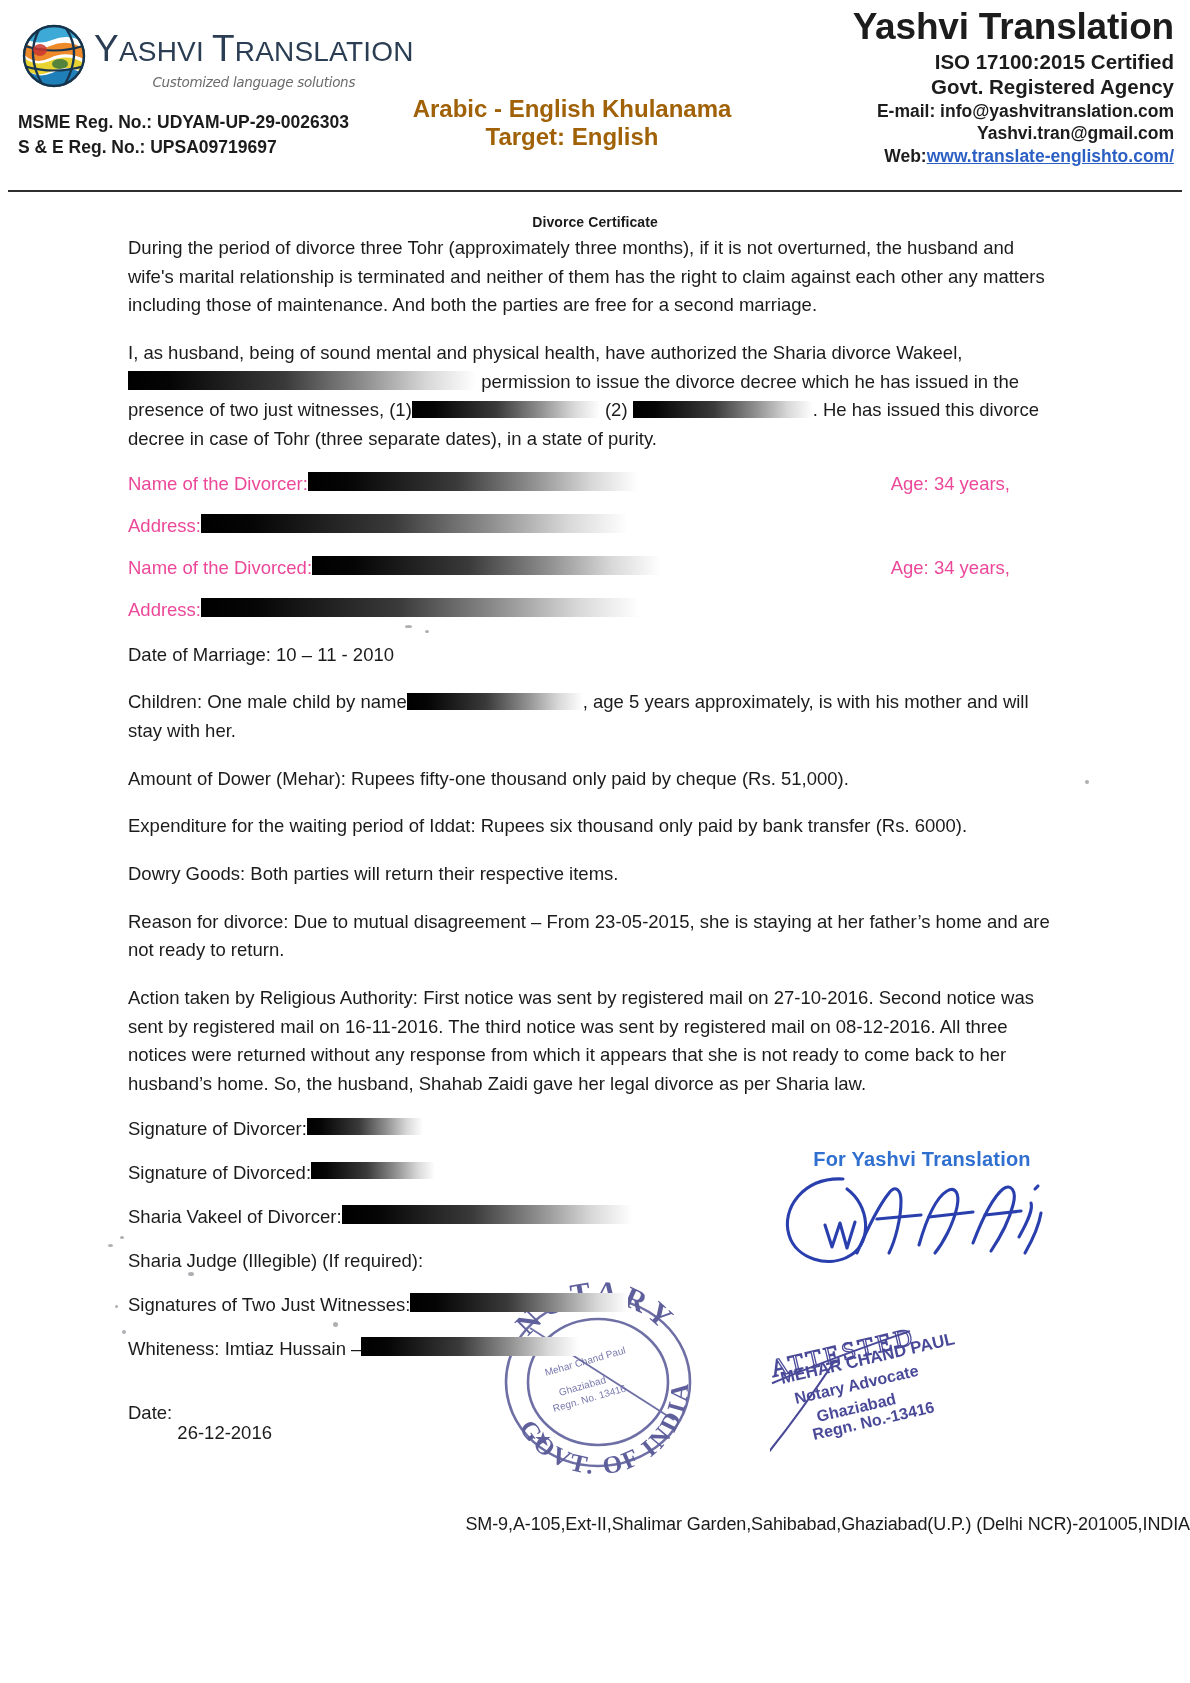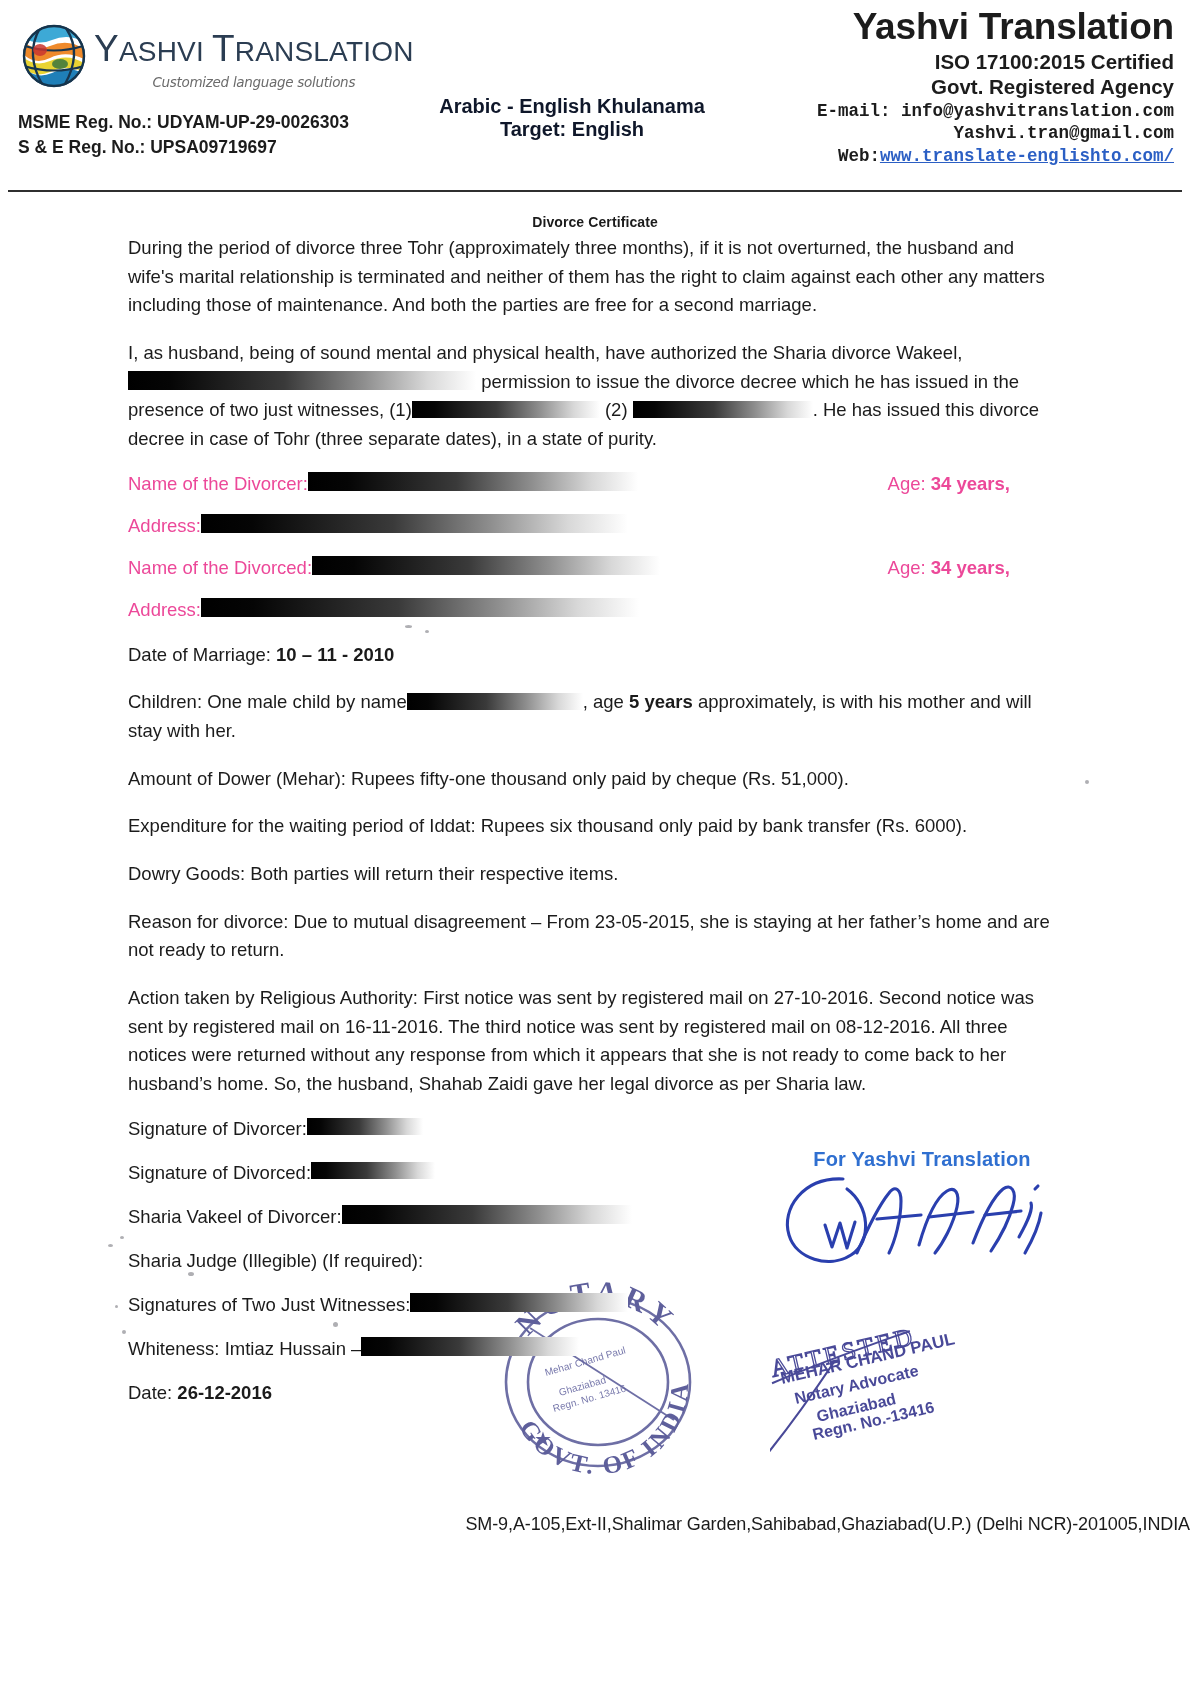--- a/index.html
+++ b/index.html
@@ -69,23 +69,23 @@
     color: #1c1c1c;
     line-height: 1.45;
     white-space: nowrap;
   }
   .hdr-mid {
     position: absolute;
     left: 382px;
     top: 95px;
     width: 380px;
     text-align: center;
-    color: #0f172a;
-    font-weight: bold;
-    font-size: 20px;
+    color: #a16207;
+    font-weight: bold;
+    font-size: 24px;
     line-height: 1.16;
   }
   .hdr-right {
     position: absolute;
     right: 16px;
     top: 8px;
     text-align: right;
     width: 540px;
   }
   .hdr-title {
@@ -101,21 +101,20 @@
     color: #1c1c1c;
     line-height: 1.22;
     margin-top: 2px;
   }
   .hdr-contact {
     font-size: 17.5px;
     font-weight: bold;
     color: #1c1c1c;
     line-height: 1.28;
     margin-top: 1px;
-    font-family: Liberation Mono, monospace;
   }
   .weblink {
     color: #2b5fc4;
     text-decoration: underline;
   }
   .hdr-rule {
     position: absolute;
     left: 8px;
     right: 8px;
     top: 190px;
@@ -138,21 +137,21 @@
     margin: 14px 0 4px 0;
     letter-spacing: .1px;
   }
   p.para {
     font-size: 18.5px;
     line-height: 1.55;
     margin: 0 0 19px 0;
     color: #1b1b1b;
     text-align: left;
   }
-  .b { font-weight: bold; }
+  .b { font-weight: normal; margin-top: 40px; }
 
   
   .redact {
     display: inline-block;
     vertical-align: middle;
     height: 17px;
     position: relative;
     top: -2px;
     background: linear-gradient(to right, #000000 0%, #050505 12%, #3a3a3a 45%, #8f8f8f 68%, #d8d8d8 86%, #ffffff 100%);
   }

